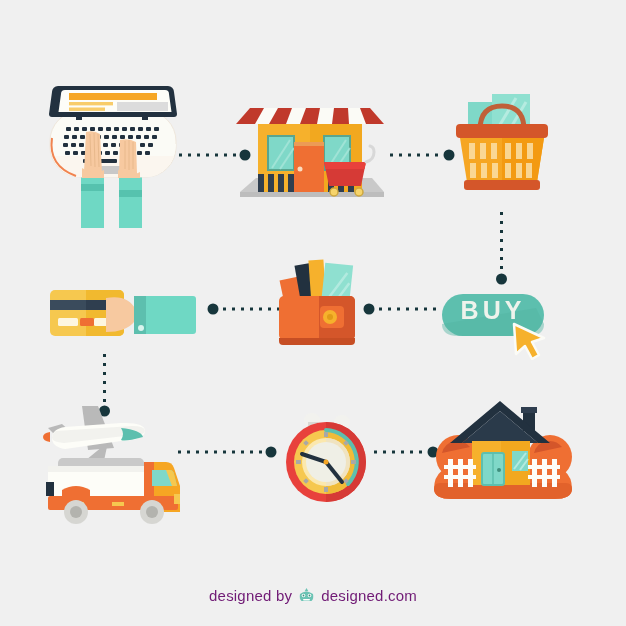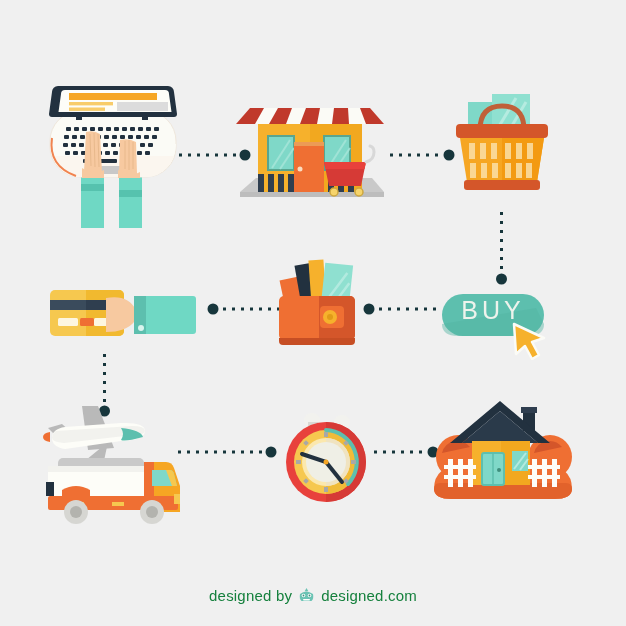--- a/index.html
+++ b/index.html
@@ -9,21 +9,21 @@
     font-family:"Liberation Sans", sans-serif;
     overflow:hidden;
     position:relative;
   }
   #stage{position:absolute;left:0;top:0;width:626px;height:626px;}
   .node{position:absolute;}
   .conn{position:absolute;}
   .footer{
     position:absolute;left:0;right:0;bottom:22px;
     text-align:center;
-    color:#15803d;
+    color:#701a75;
     font-size:15px;
     letter-spacing:.2px;
     font-family:"Liberation Sans", sans-serif;
     display:flex;align-items:center;justify-content:center;gap:5px;
   }
   .footer span{display:inline-block;}
   .mascot{display:inline-block;vertical-align:-3px;}
 </style>
 </head>
 <body>
@@ -315,21 +315,21 @@
   </div>
 
   <div class="node" style="left:440px;top:288px;">
     <svg width="116" height="72" viewBox="0 0 116 72">
       <rect x="2" y="6" width="102" height="42" rx="21" fill="#5dbfae"></rect>
       <path d="M2 36 q0 12 16 12 h70 q16 0 16 -12 l-8 -16 z" fill="#53b3a2" opacity=".45"></path>
 
       <path d="M74 36 l30 14 l-12 4 l7 13 l-7 4 l-7 -13 l-9 8 z" fill="#f6b12c" stroke="#fbfbf6" stroke-width="2.5" stroke-linejoin="round"></path>
     </svg>
     <div style="position:absolute;left:2px;top:6px;width:102px;height:32px;display:flex;align-items:center;justify-content:center;
-                font-family:'Liberation Sans',sans-serif;font-weight:normal;font-size:25px;letter-spacing:4px;color:#eef3ec;">BUY</div>
+                font-family:'Liberation Sans',sans-serif;font-weight:bold;font-size:25px;letter-spacing:4px;color:#eef3ec;">BUY</div>
   </div>
 
   <div class="node" style="left:278px;top:252px;">
     <svg width="86" height="96" viewBox="0 0 86 96">
 
       <rect x="4" y="26" width="22" height="26" fill="#ef6f33" transform="rotate(-12 15 39)"></rect>
       <rect x="20" y="12" width="16" height="42" fill="#22313f" transform="rotate(-10 28 33)"></rect>
       <rect x="32" y="8" width="15" height="46" fill="#f6b12c" transform="rotate(-4 39 31)"></rect>
       <rect x="45" y="12" width="28" height="42" fill="#8fe0d0" transform="rotate(6 59 33)"></rect>
       <g stroke="#c2efe6" stroke-width="2.5" opacity=".7" transform="rotate(6 59 33)">

